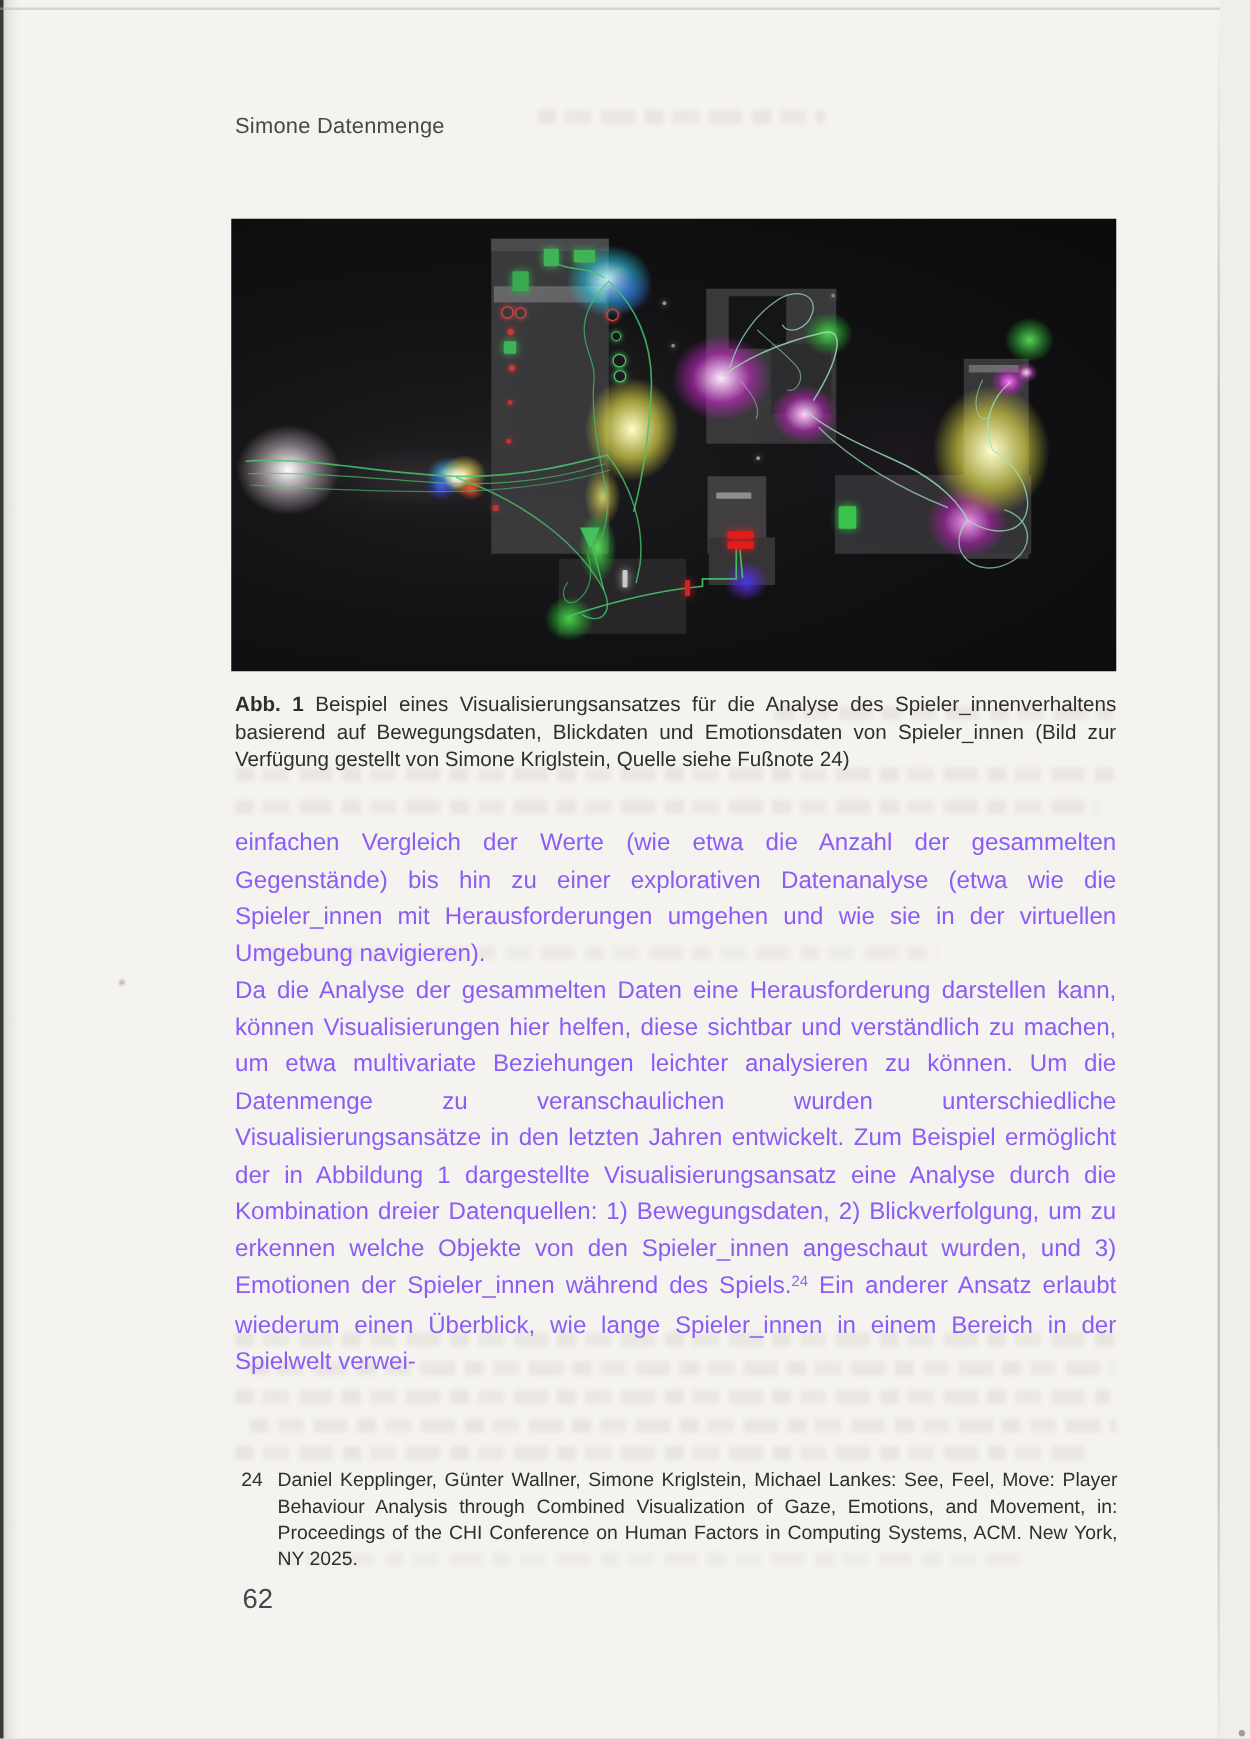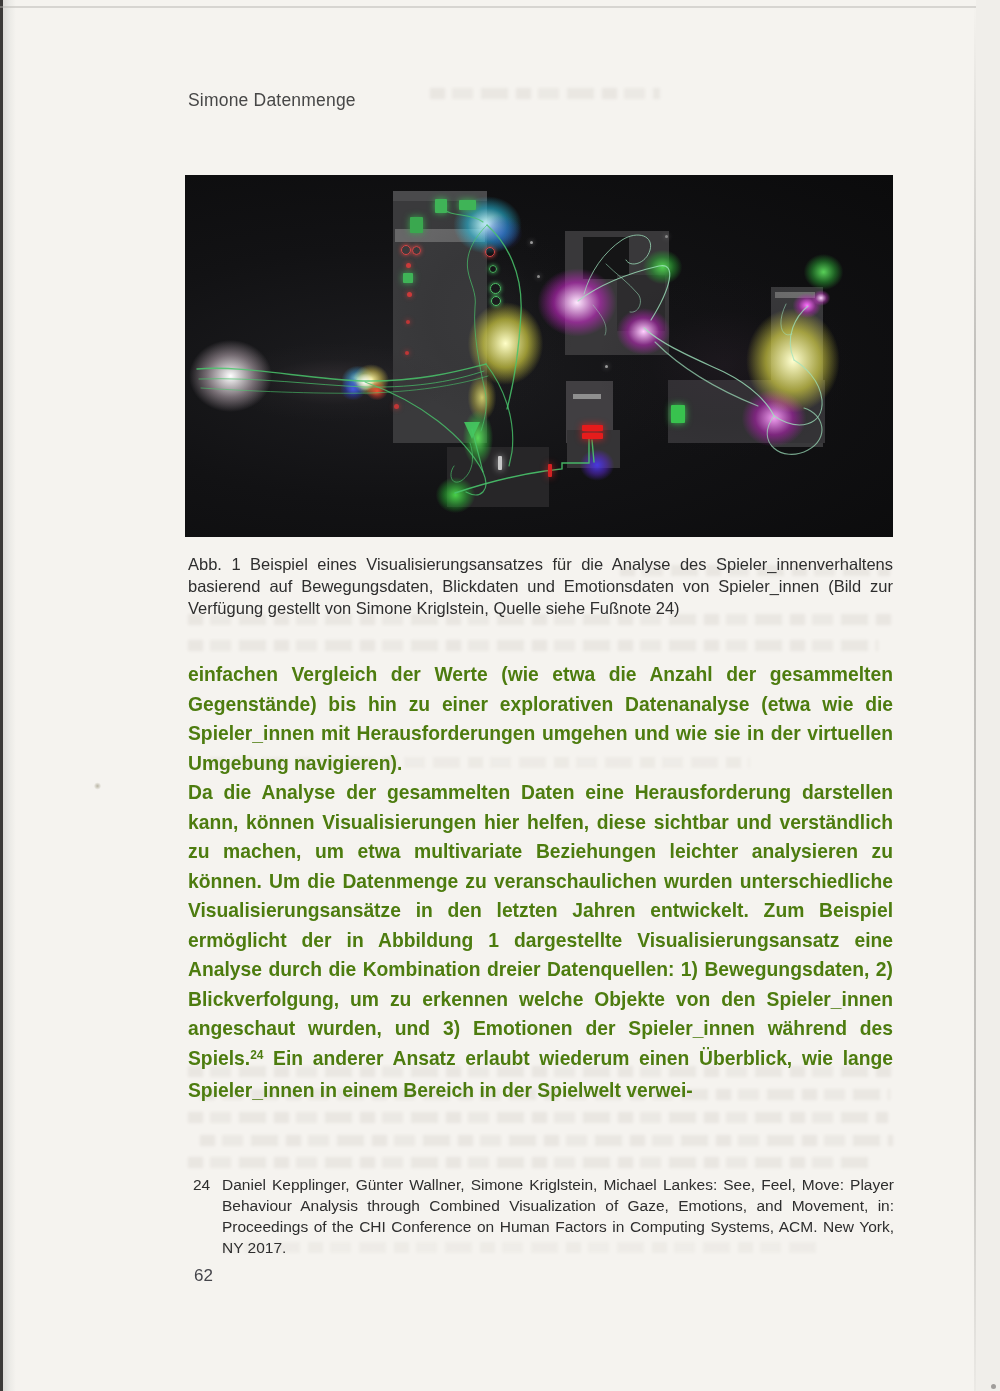--- a/index.html
+++ b/index.html
@@ -32,33 +32,33 @@
   .figure-wrap{position:absolute;left:185px;top:175px;width:708px;height:362px;}
   .viz{position:relative;width:708px;height:362px;overflow:hidden;
     background:radial-gradient(ellipse at 30% 55%, #1d1d20 0%, #121214 45%, #0b0b0c 100%);}
   .viz-rect{position:absolute;}
   .viz-blob{position:absolute;pointer-events:none;}
   .viz-svg{position:absolute;left:0;top:0;}
   .viz-marker{position:absolute;}
 
   .figure-caption{position:absolute;left:188px;top:553px;width:705px;
     font-size:16.5px;line-height:22px;text-align:justify;color:#2e2e2e;}
-  .figure-caption b{font-weight:normal;}
+  .figure-caption b{font-weight:bold;}
 
   .body-text{position:absolute;left:188px;top:660px;width:705px;
-    font-size:19.3px;line-height:29.5px;text-align:justify;color:#4d7c0f;font-weight:bold;}
+    font-size:19.3px;line-height:29.5px;text-align:justify;color:#8b5cf6;}
   .body-text p{margin:0;}
   .sup{position:relative;top:-0.45em;font-size:62%;}
 
   .footnote{position:absolute;left:193px;top:1174px;width:701px;
     font-size:15.5px;line-height:21px;color:#2e2e2e;display:flex;}
   .footnote-number{flex:0 0 29px;}
   .footnote-text{flex:1;text-align:justify;}
 
-  .page-number{position:absolute;left:194px;top:1266px;font-size:17px;color:#45454b;}
+  .page-number{position:absolute;left:194px;top:1266px;font-size:22px;color:#45454b;}
 </style>
 </head>
 <body>
 
 <div class="page">
 
   <div class="edge-left-dark"></div>
   <div class="edge-left-band"></div>
   <div class="edge-top-line"></div>
   <div class="edge-right-band"></div>
@@ -175,18 +175,18 @@
     <b>Abb. 1</b><span> Beispiel eines Visualisierungsansatzes für die Analyse des Spieler_innenverhaltens basierend auf Bewegungsdaten, Blickdaten und Emotionsdaten von Spieler_innen (Bild zur Verfügung gestellt von Simone Kriglstein, Quelle siehe Fußnote 24)</span>
   </div>
 
   <div class="body-text">
     <p>einfachen Vergleich der Werte (wie etwa die Anzahl der gesammelten Gegenstände) bis hin zu einer explorativen Datenanalyse (etwa wie die Spieler_innen mit Herausforderungen umgehen und wie sie in der virtuellen Umgebung navigieren).</p>
     <p><span>Da die Analyse der gesammelten Daten eine Herausforderung darstellen kann, können Visualisierungen hier helfen, diese sichtbar und verständlich zu machen, um etwa multivariate Beziehungen leichter analysieren zu können. Um die Datenmenge zu veranschaulichen wurden unterschiedliche Visualisierungsansätze in den letzten Jahren entwickelt. Zum Beispiel ermöglicht der in Abbildung 1 dargestellte Visualisierungsansatz eine Analyse durch die Kombination dreier Datenquellen: 1) Bewegungsdaten, 2) Blickverfolgung, um zu erkennen welche Objekte von den Spieler_innen angeschaut wurden, und 3) Emotionen der Spieler_innen während des Spiels.</span><span class="sup">24</span><span> Ein anderer Ansatz erlaubt wiederum einen Überblick, wie lange Spieler_innen in einem Bereich in der Spielwelt verwei-</span></p>
   </div>
 
   <div class="footnote">
     <div class="footnote-number">24</div>
-    <div class="footnote-text">Daniel Kepplinger, Günter Wallner, Simone Kriglstein, Michael Lankes: See, Feel, Move: Player Behaviour Analysis through Combined Visualization of Gaze, Emotions, and Movement, in: Proceedings of the CHI Conference on Human Factors in Computing Systems, ACM. New York, NY 2017.</div>
+    <div class="footnote-text">Daniel Kepplinger, Günter Wallner, Simone Kriglstein, Michael Lankes: See, Feel, Move: Player Behaviour Analysis through Combined Visualization of Gaze, Emotions, and Movement, in: Proceedings of the CHI Conference on Human Factors in Computing Systems, ACM. New York, NY 2025.</div>
   </div>
 
   <div class="page-number">62</div>
 
 </div>
 
 </body></html>

